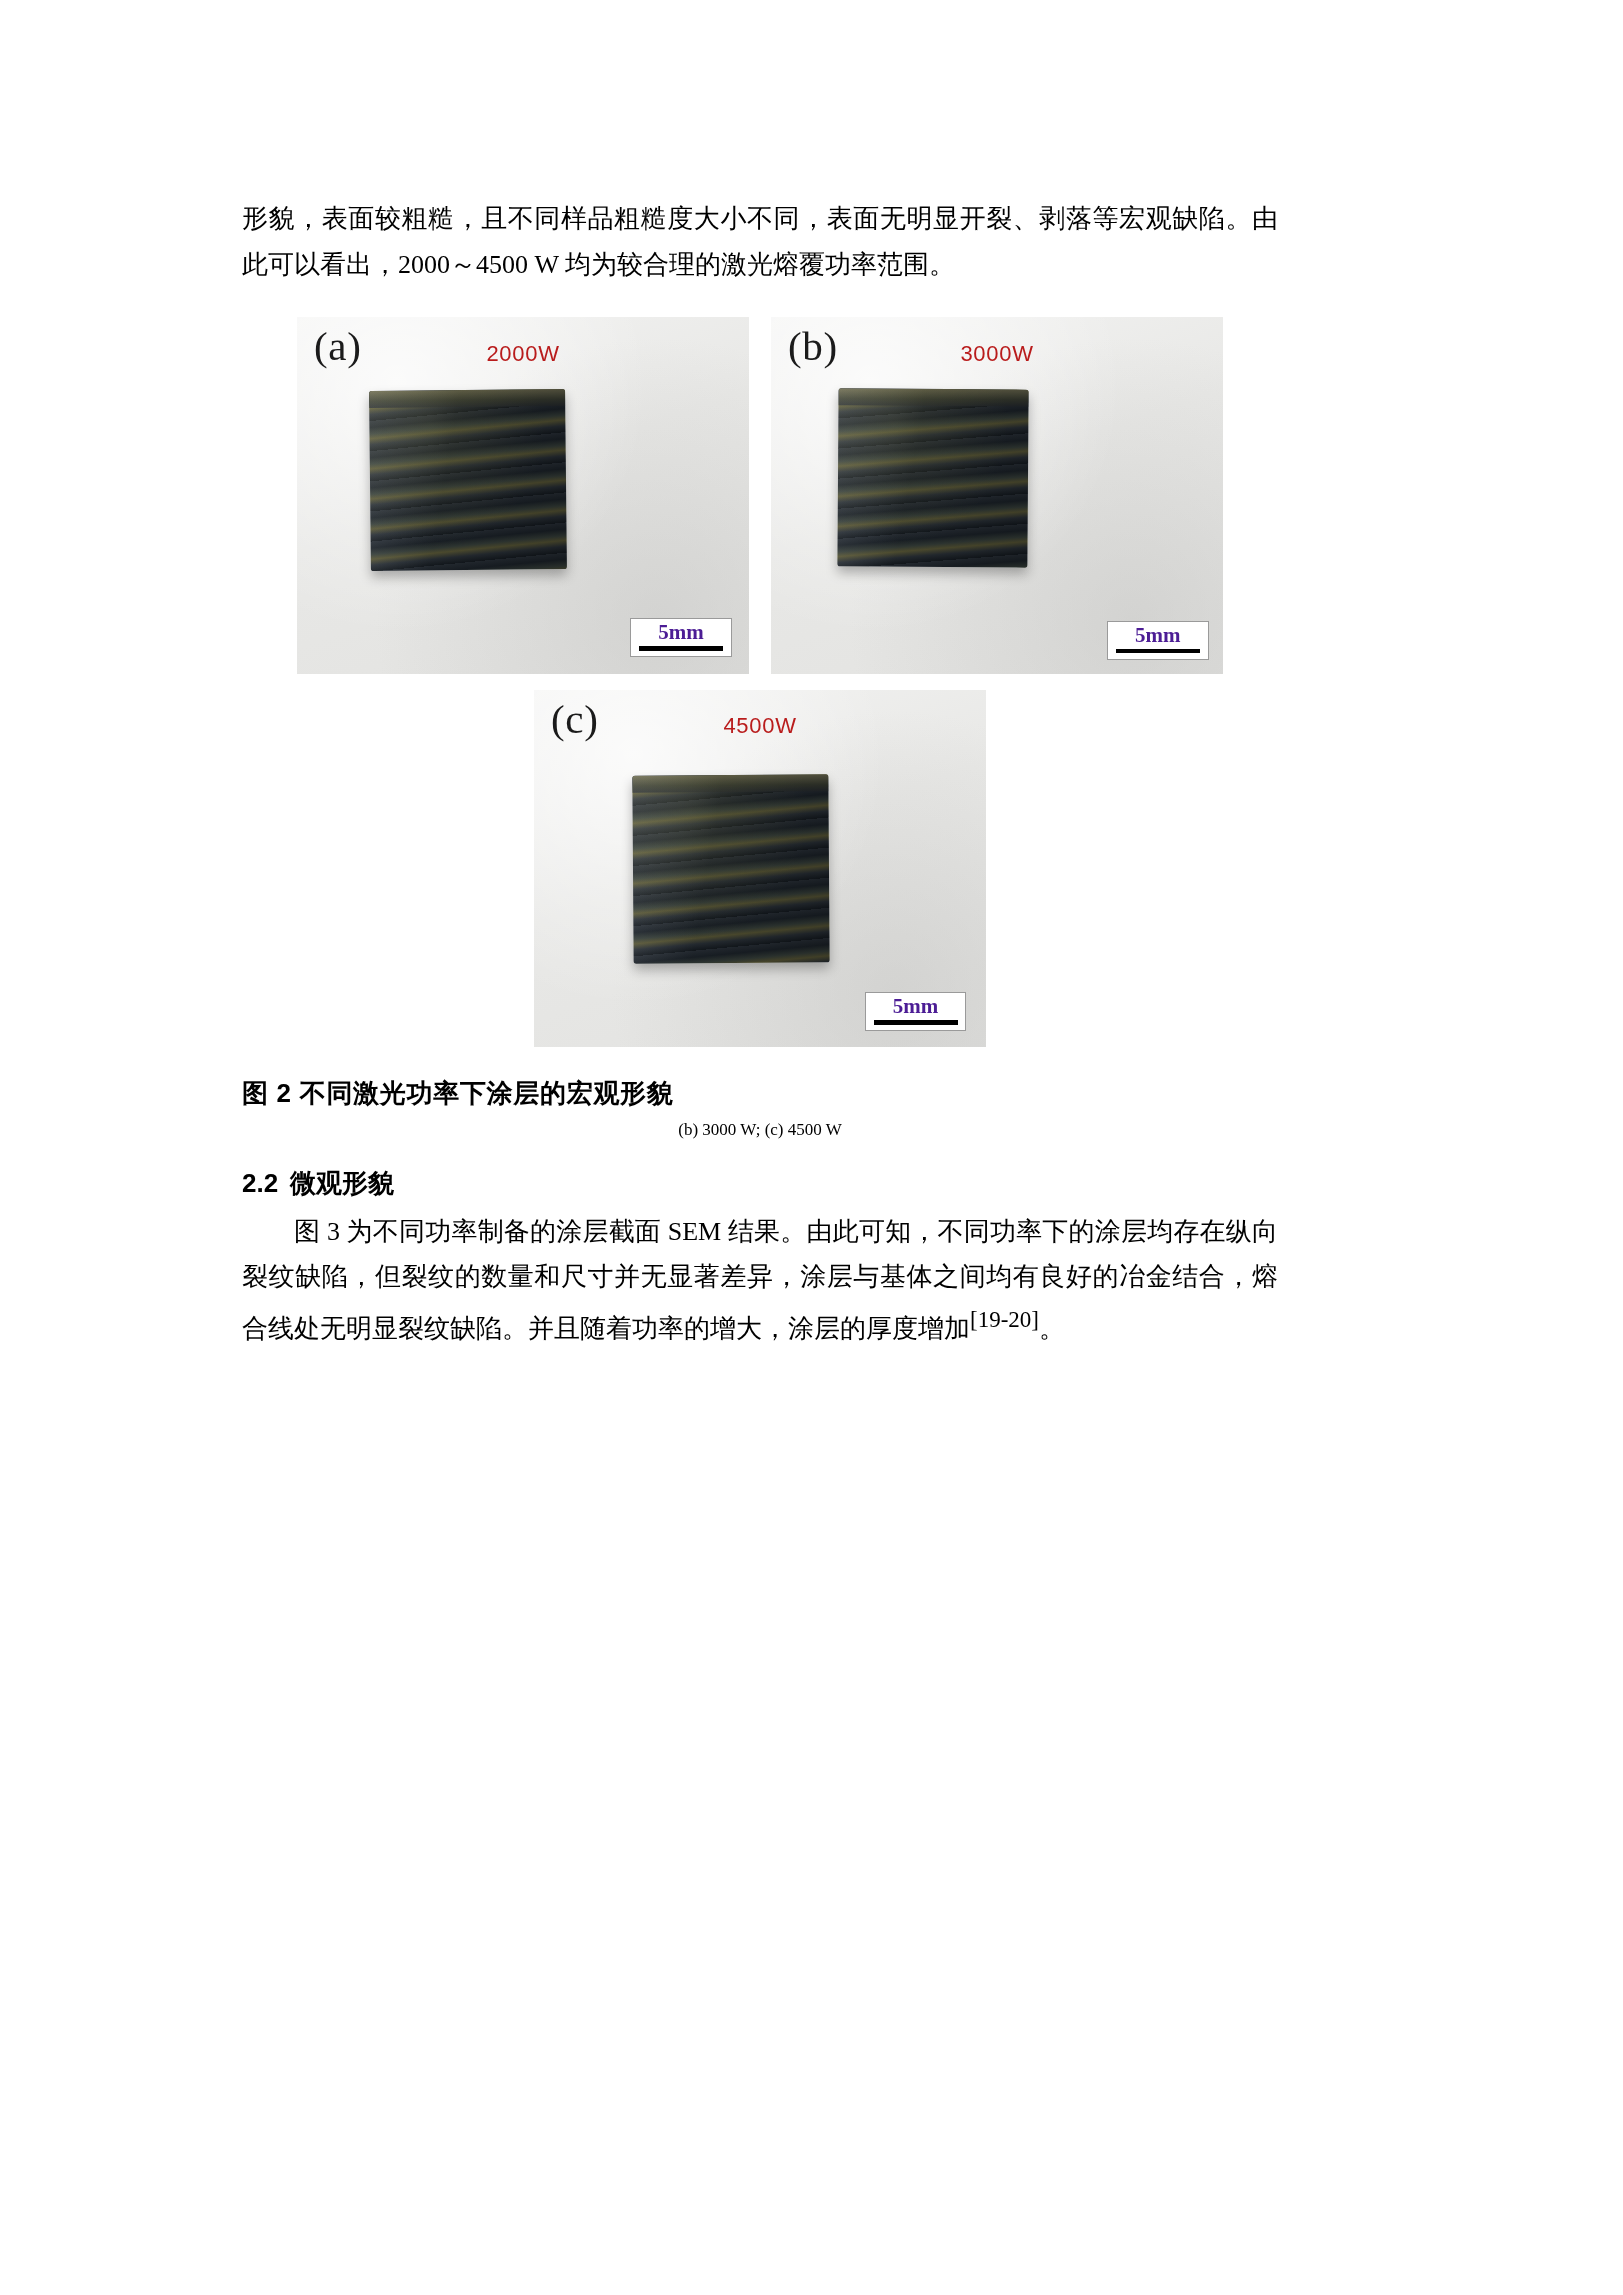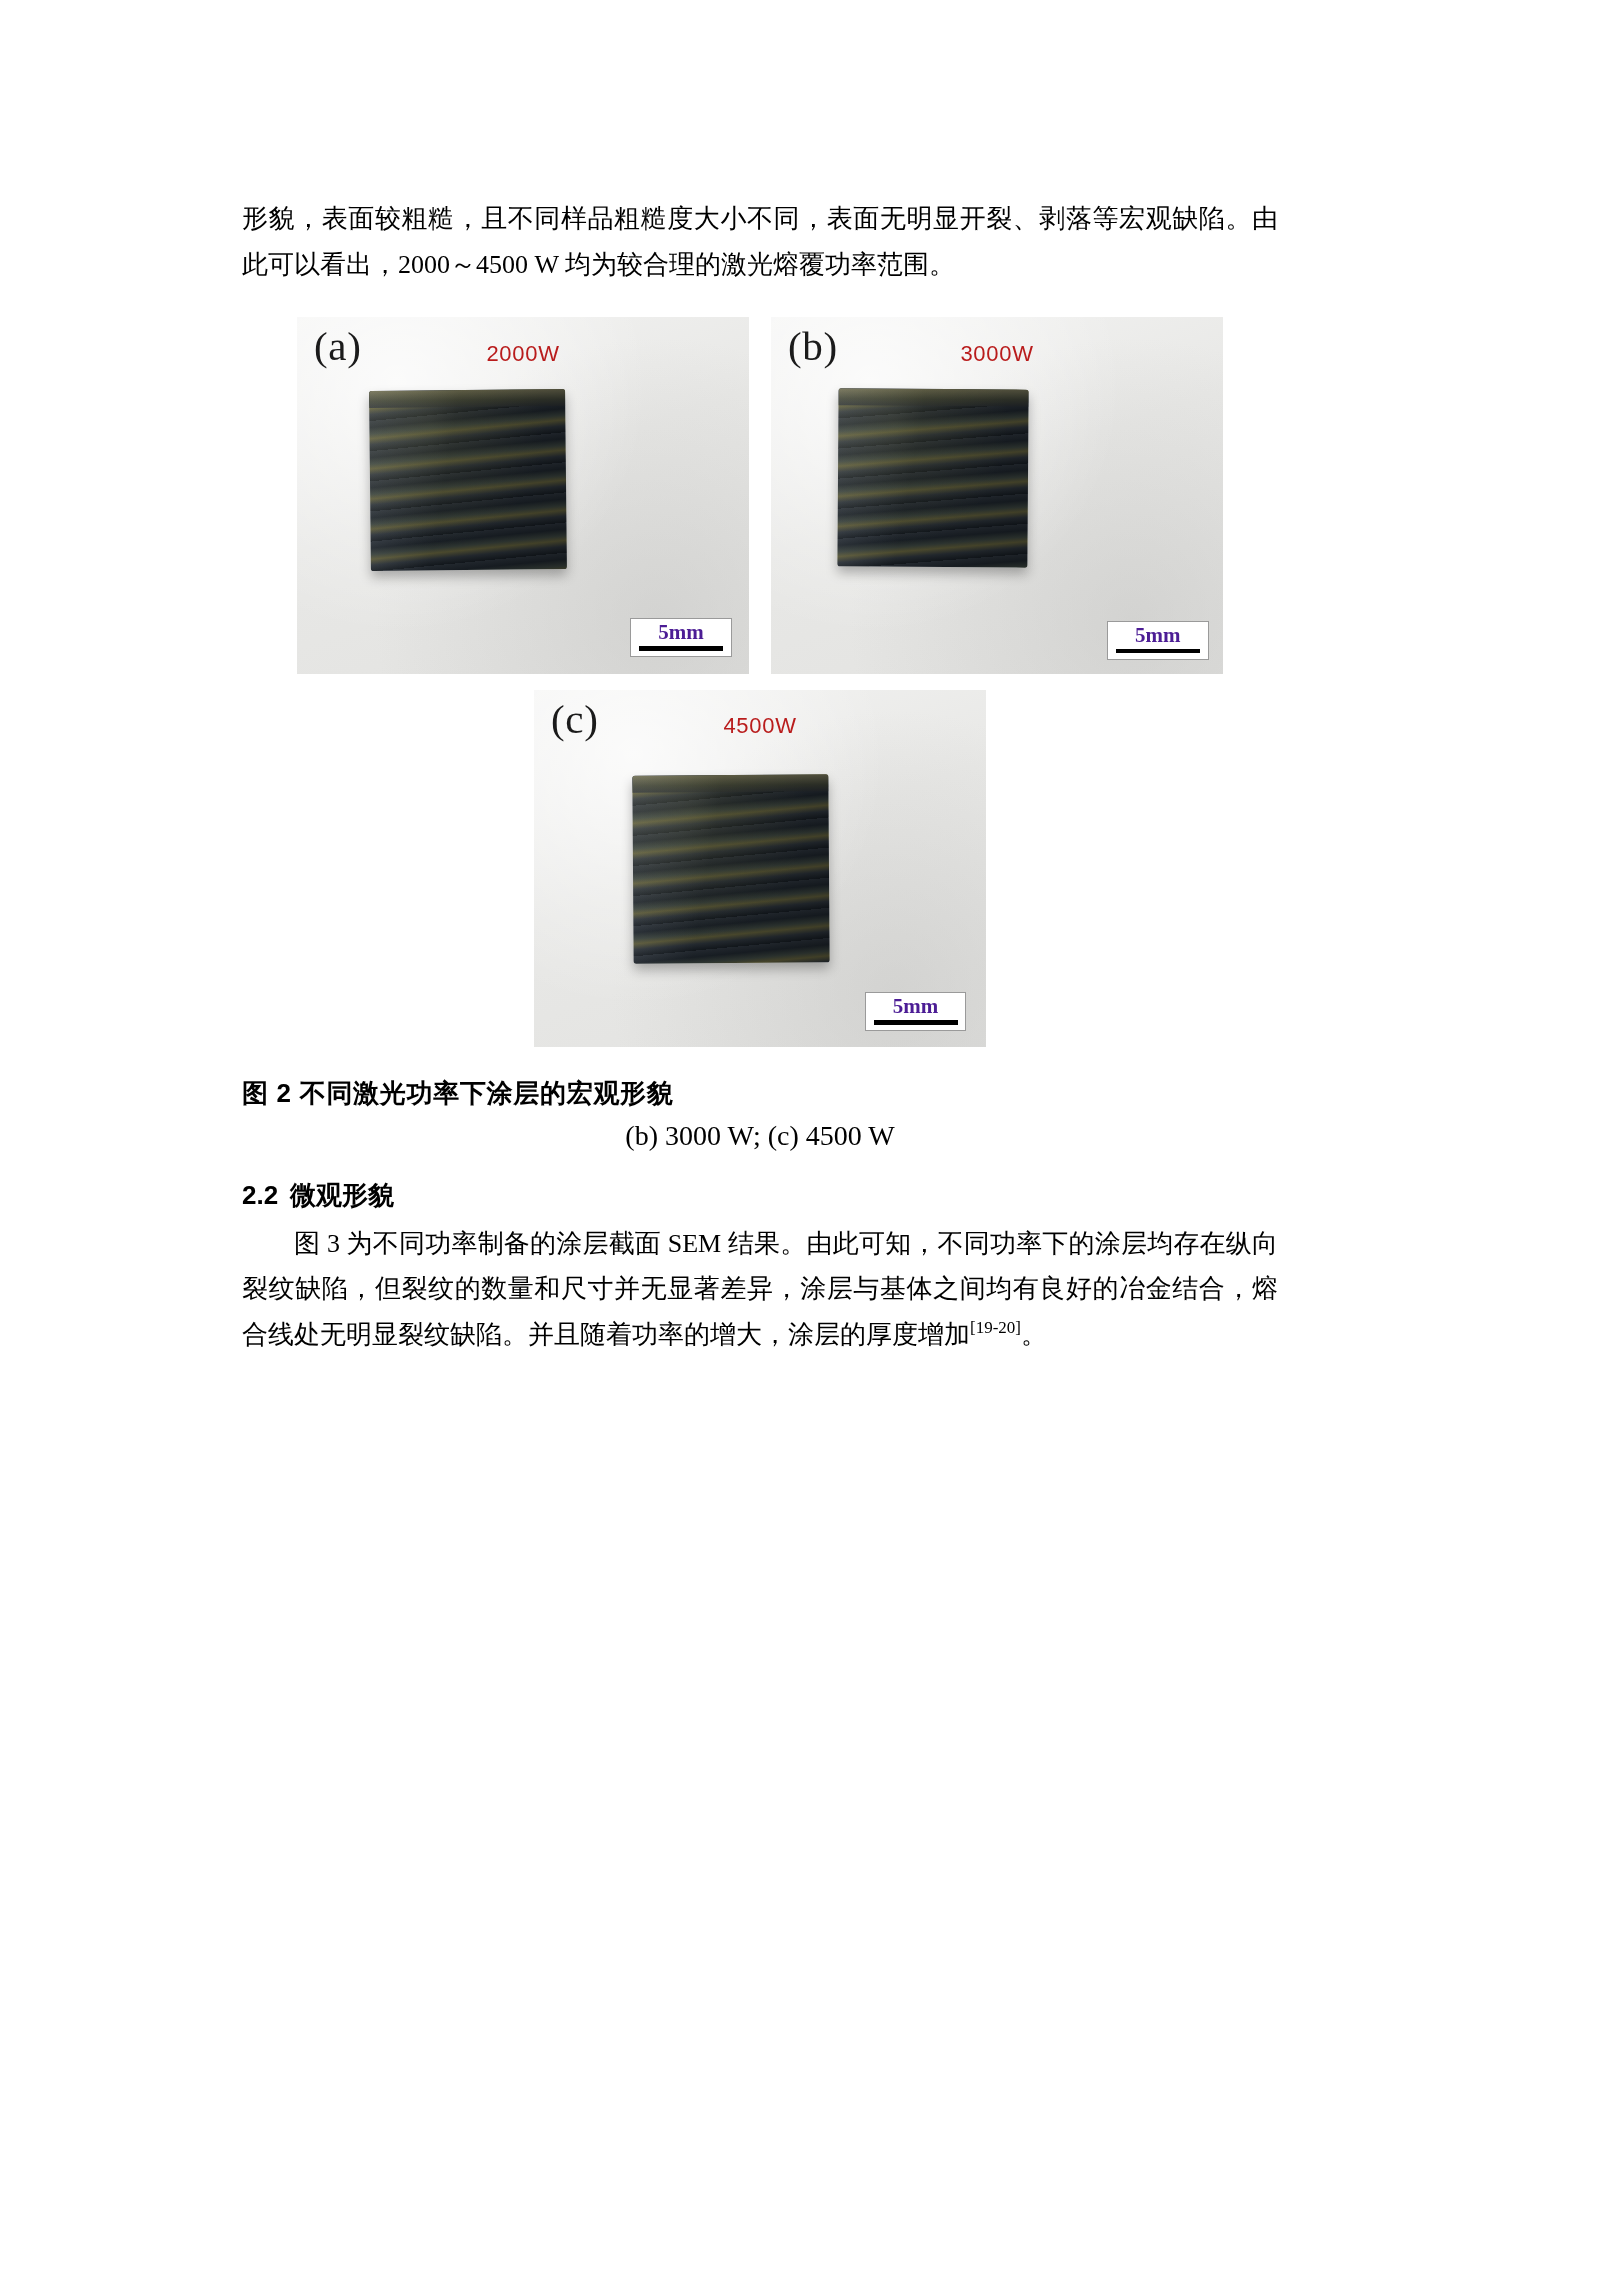--- a/index.html
+++ b/index.html
@@ -157,34 +157,34 @@
     font-size: 25px;
     font-family: "Liberation Serif", serif;
     line-height: 1.7;
   }
   .fig-caption-en .bold {
     font-weight: bold;
   }
   .fig-caption-en2 {
     margin-top: 9.2px;
     text-align: center;
-    font-size: 28px;
+    font-size: 17px;
     font-family: "Liberation Serif", serif;
   }
   h2.section-heading {
     font-size: 26px;
     font-weight: bold;
     font-family: "Liberation Sans", sans-serif;
     margin: 26px 0 7.9px 0;
   }
   h2.section-heading .num {
     margin-right: 11.8px;
   }
   sup.ref {
-    font-size: 17px;
+    font-size: 23px;
     vertical-align: super;
   }
 </style>
 </head>
 <body>
 
 <div class="page">
 
   <p class="body-text">形貌，表面较粗糙，且不同样品粗糙度大小不同，表面无明显开裂、剥落等宏观缺陷。由此可以看出，2000～4500 W 均为较合理的激光熔覆功率范围。</p>
 

